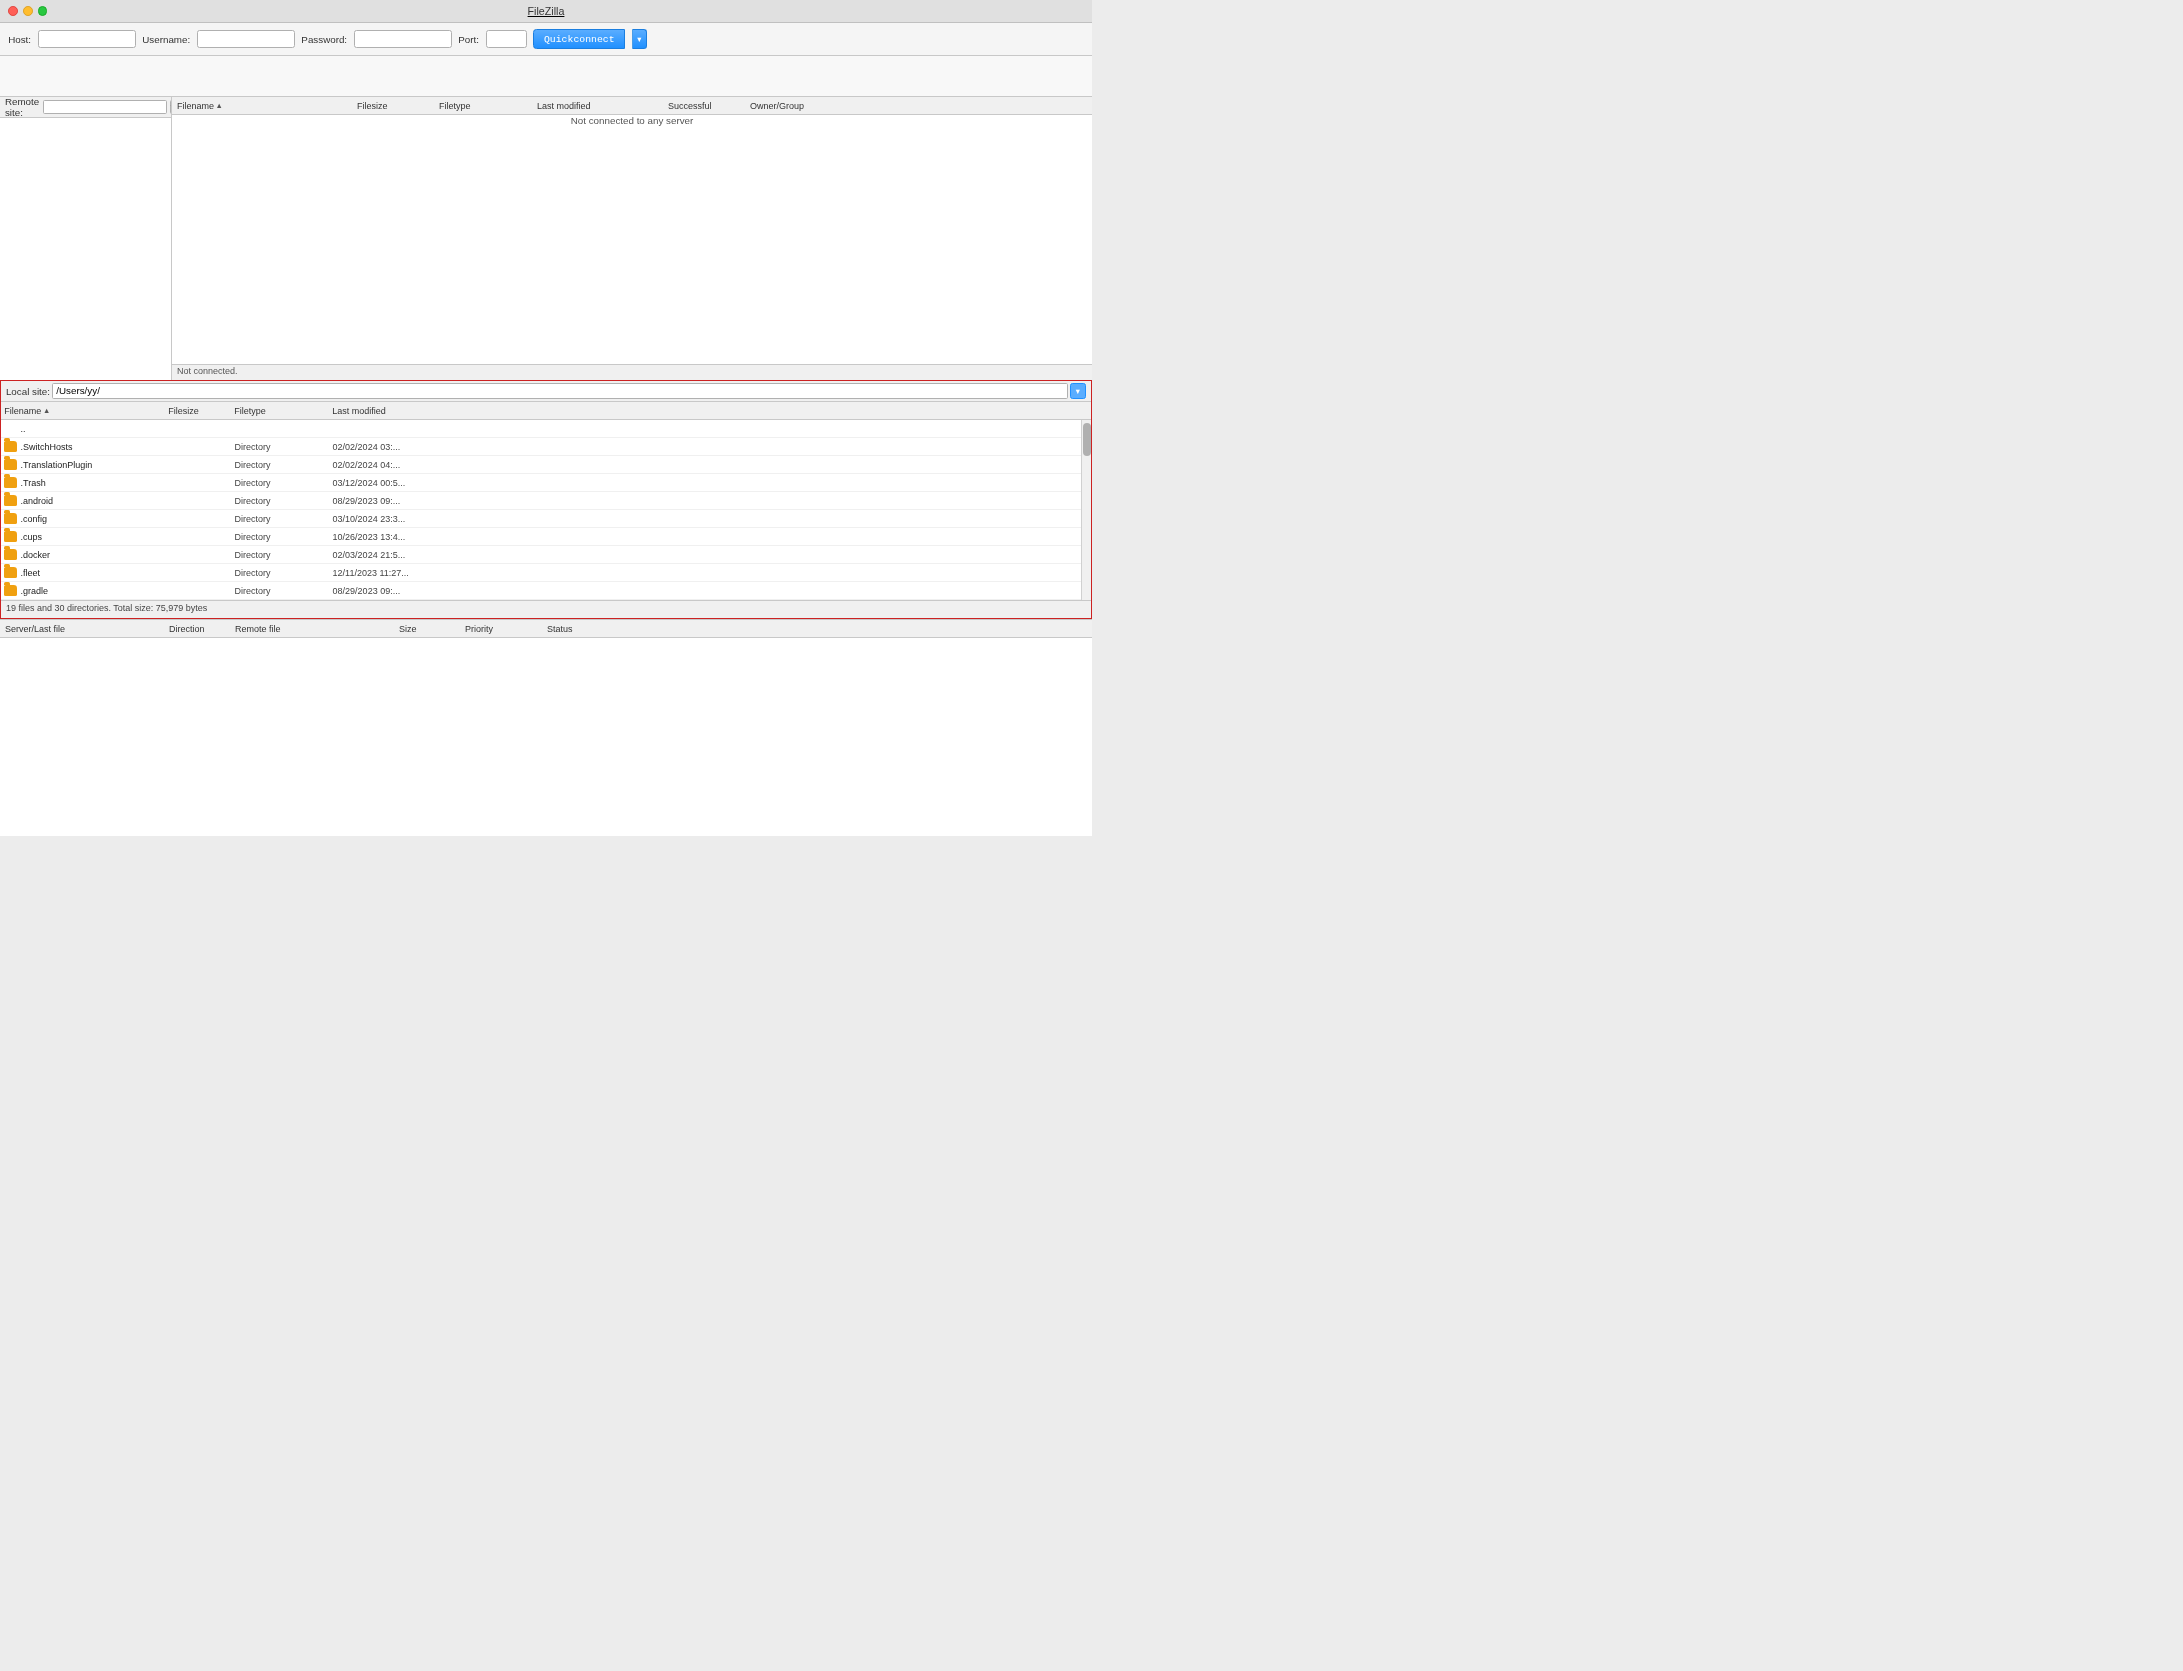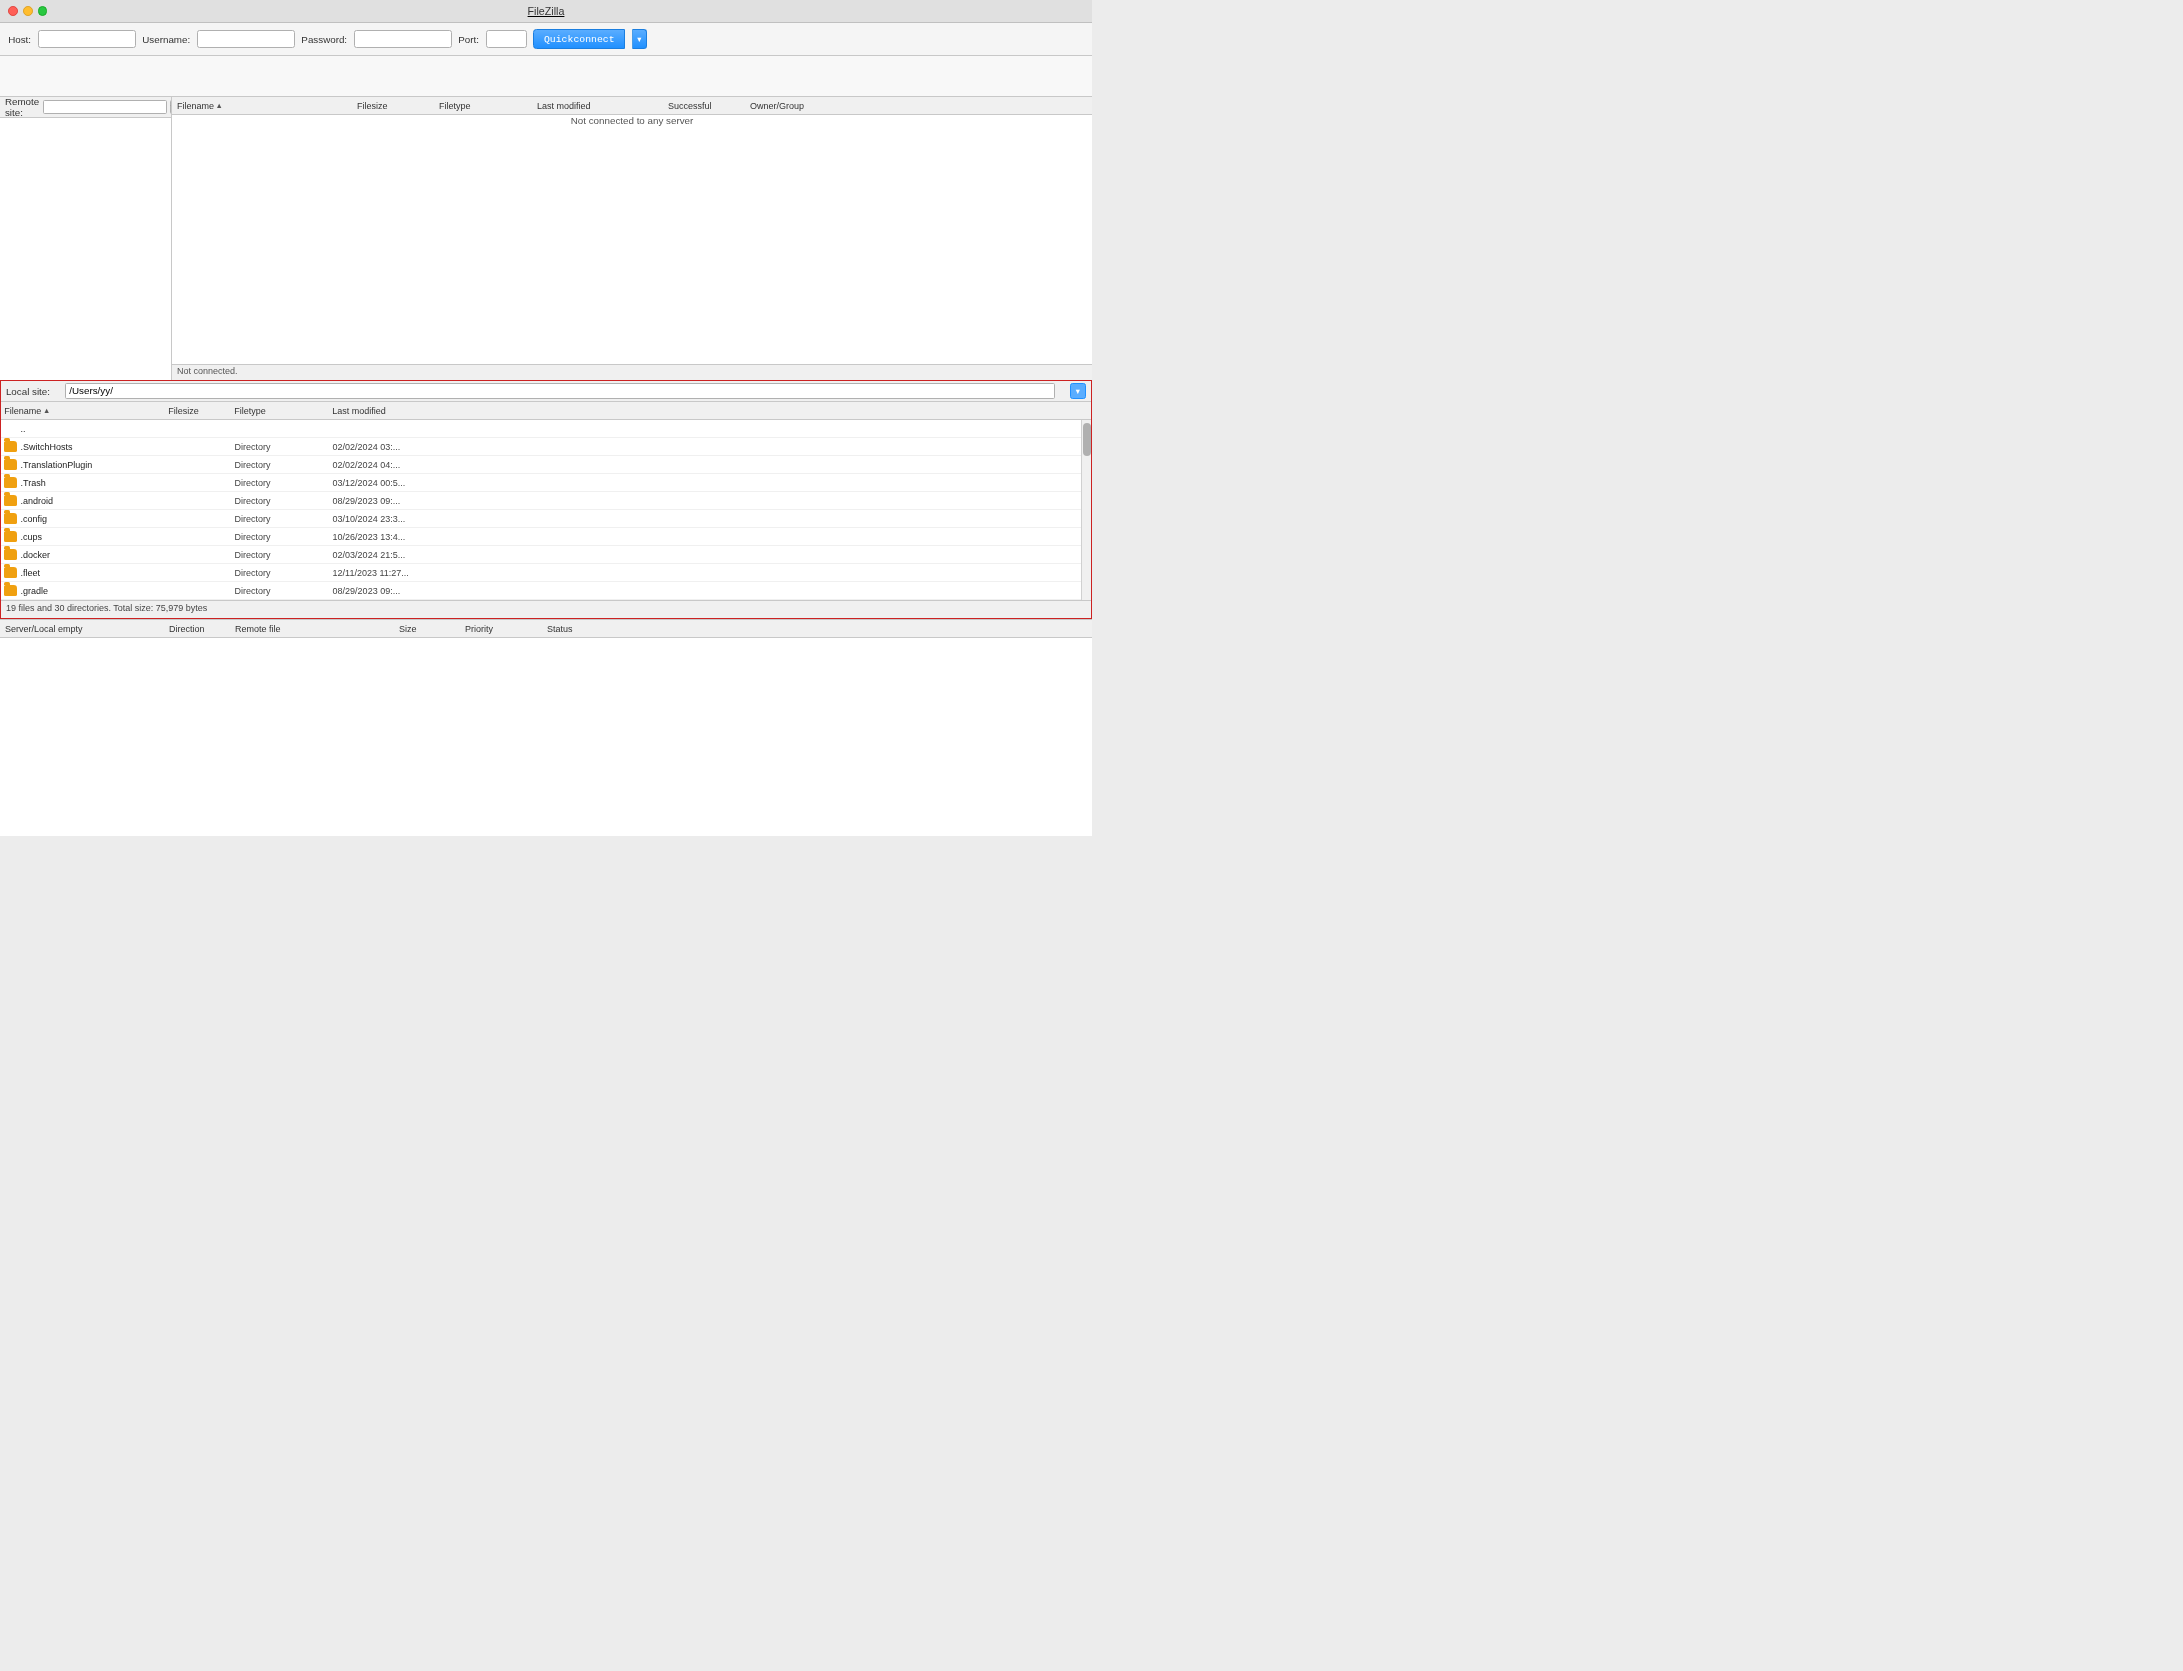--- a/index.html
+++ b/index.html
@@ -381,21 +381,21 @@
       border: 1.6px solid #cc2222;
       margin: 0;
     }
 
     .local-top-bar {
       background: #f0f0f0;
       border-bottom: 0.8px solid #c8c8c8;
       display: flex;
       align-items: center;
       padding: 1.6px 4.9px;
-      gap: 15px;
+      gap: 2px;
       height: 21px;
     }
 
     .local-path-input {
       flex: 1;
       height: 16.4px;
       border: 0.8px solid #b0b0b0;
       border-radius: 1.6px;
       padding: 0 3.3px;
       font-size: 9.8px;
@@ -646,21 +646,21 @@
     </div>
 
     <div class="local-status">
       <span>19 files and 30 directories. Total size: 75,979 bytes</span>
     </div>
   </div>
 
   <div class="transfer-area">
     <div class="transfer-columns">
       <div class="transfer-col tc-server">
-        <span>Server/Local empty</span>
+        <span>Server/Last file</span>
       </div>
       <div class="transfer-col tc-direction">
         <span>Direction</span>
       </div>
       <div class="transfer-col tc-remote">
         <span>Remote file</span>
       </div>
       <div class="transfer-col tc-size">
         <span>Size</span>
       </div>

